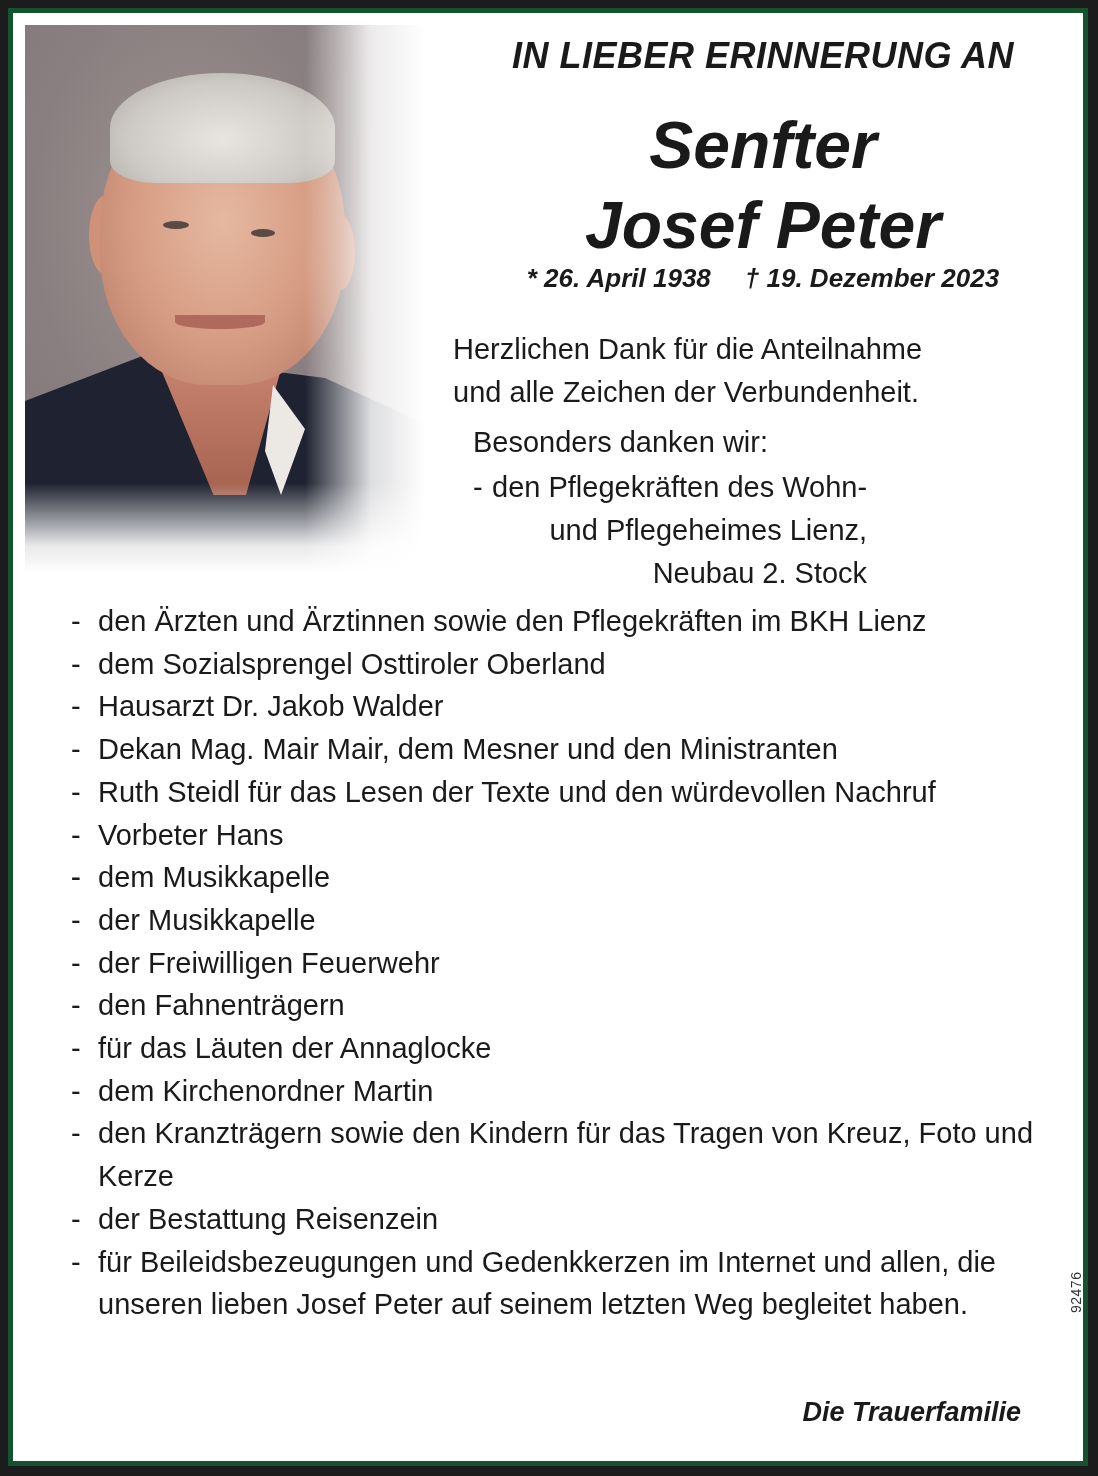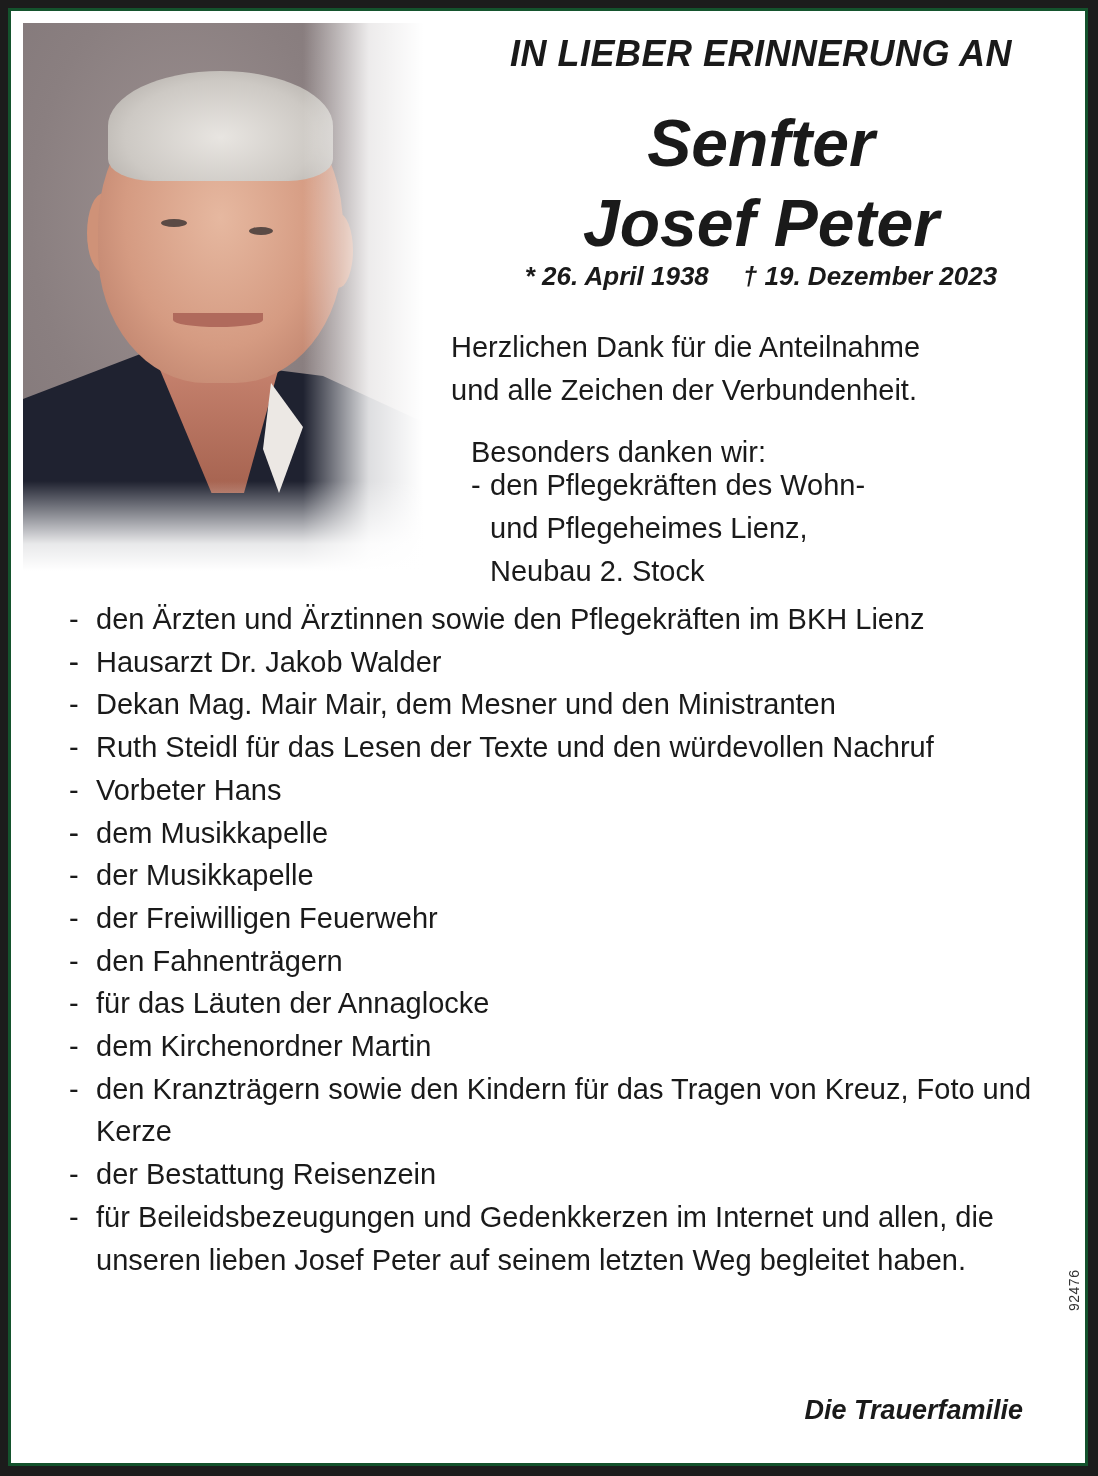--- a/index.html
+++ b/index.html
@@ -9,21 +9,21 @@
       position: relative;
       overflow: hidden;
       font-family: "Liberation Sans", sans-serif;
       color: #1a1a1a;
     }
     .page {
       position: absolute;
       left: 8px; top: 8px;
       width: 1080px; height: 1458px;
       background: #ffffff;
-      border: 3px solid #14532d;
+      border: 5px solid #14532d;
       box-sizing: border-box;
     }
     .photo {
       position: absolute;
       left: 12px; top: 12px;
       width: 400px; height: 548px;
       overflow: hidden;
       background: radial-gradient(ellipse at 40% 35%, #9e9292 0%, #8a7f80 45%, #7b7173 100%);
     }
     .photo .head {
@@ -79,29 +79,29 @@
     .dates {
       position: absolute; left: 440px; top: 250px; width: 620px;
       font-style: italic; font-weight: bold; font-size: 26px;
       display: flex; justify-content: center; gap: 34px;
     }
     .thanks {
       position: absolute; left: 440px; top: 315px; width: 620px;
       text-align: left; font-size: 29px; line-height: 43px;
     }
     .besonders {
-      position: absolute; left: 460px; top: 420px;
+      position: absolute; left: 460px; top: 408px;
       font-size: 29px; line-height: 43px;
     }
     .first-item {
       position: absolute; left: 460px; top: 453px;
       font-size: 29px; line-height: 43px;
     }
     .first-item .dash { position: absolute; left: 0; }
-    .first-item .txt { margin-left: 19px; display: block; }
+    .first-item .txt { margin-left: 19px; display: block; text-align: right; }
     .list {
       position: absolute; left: 58px; top: 587px; width: 1000px;
       margin: 0; padding: 0; list-style: none;
       font-size: 29px; line-height: 42.7px;
     }
     .list li { position: relative; padding-left: 27px; }
     .list li .dash { position: absolute; left: 0; top: 0; }
     .footer-place {
       position: absolute; left: 62px; top: 1420px;
       font-size: 27px;
@@ -157,21 +157,21 @@
 
   <div class="first-item">
     <span class="dash">-</span>
     <span class="txt">den Pflegekräften des Wohn-</span>
     <span class="txt">und Pflegeheimes Lienz,</span>
     <span class="txt">Neubau 2. Stock</span>
   </div>
 
   <ul class="list">
     <li><span class="dash">-</span><span>den Ärzten und Ärztinnen sowie den Pflegekräften im BKH Lienz</span></li>
-    <li><span class="dash">-</span></li>
+    <li><span class="dash">-</span><span>dem Sozialsprengel Osttiroler Oberland</span></li>
     <li><span class="dash">-</span><span>Hausarzt Dr. Jakob Walder</span></li>
     <li><span class="dash">-</span><span>Dekan Mag. Mair Mair, dem Mesner und den Ministranten</span></li>
     <li><span class="dash">-</span><span>Ruth Steidl für das Lesen der Texte und den würdevollen Nachruf</span></li>
     <li><span class="dash">-</span><span>Vorbeter Hans</span></li>
     <li><span class="dash">-</span></li>
     <li><span class="dash">-</span><span>dem Musikkapelle</span></li>
     <li><span class="dash">-</span><span>der Musikkapelle</span></li>
     <li><span class="dash">-</span><span>der Freiwilligen Feuerwehr</span></li>
     <li><span class="dash">-</span><span>den Fahnenträgern</span></li>
     <li><span class="dash">-</span><span>für das Läuten der Annaglocke</span></li>

